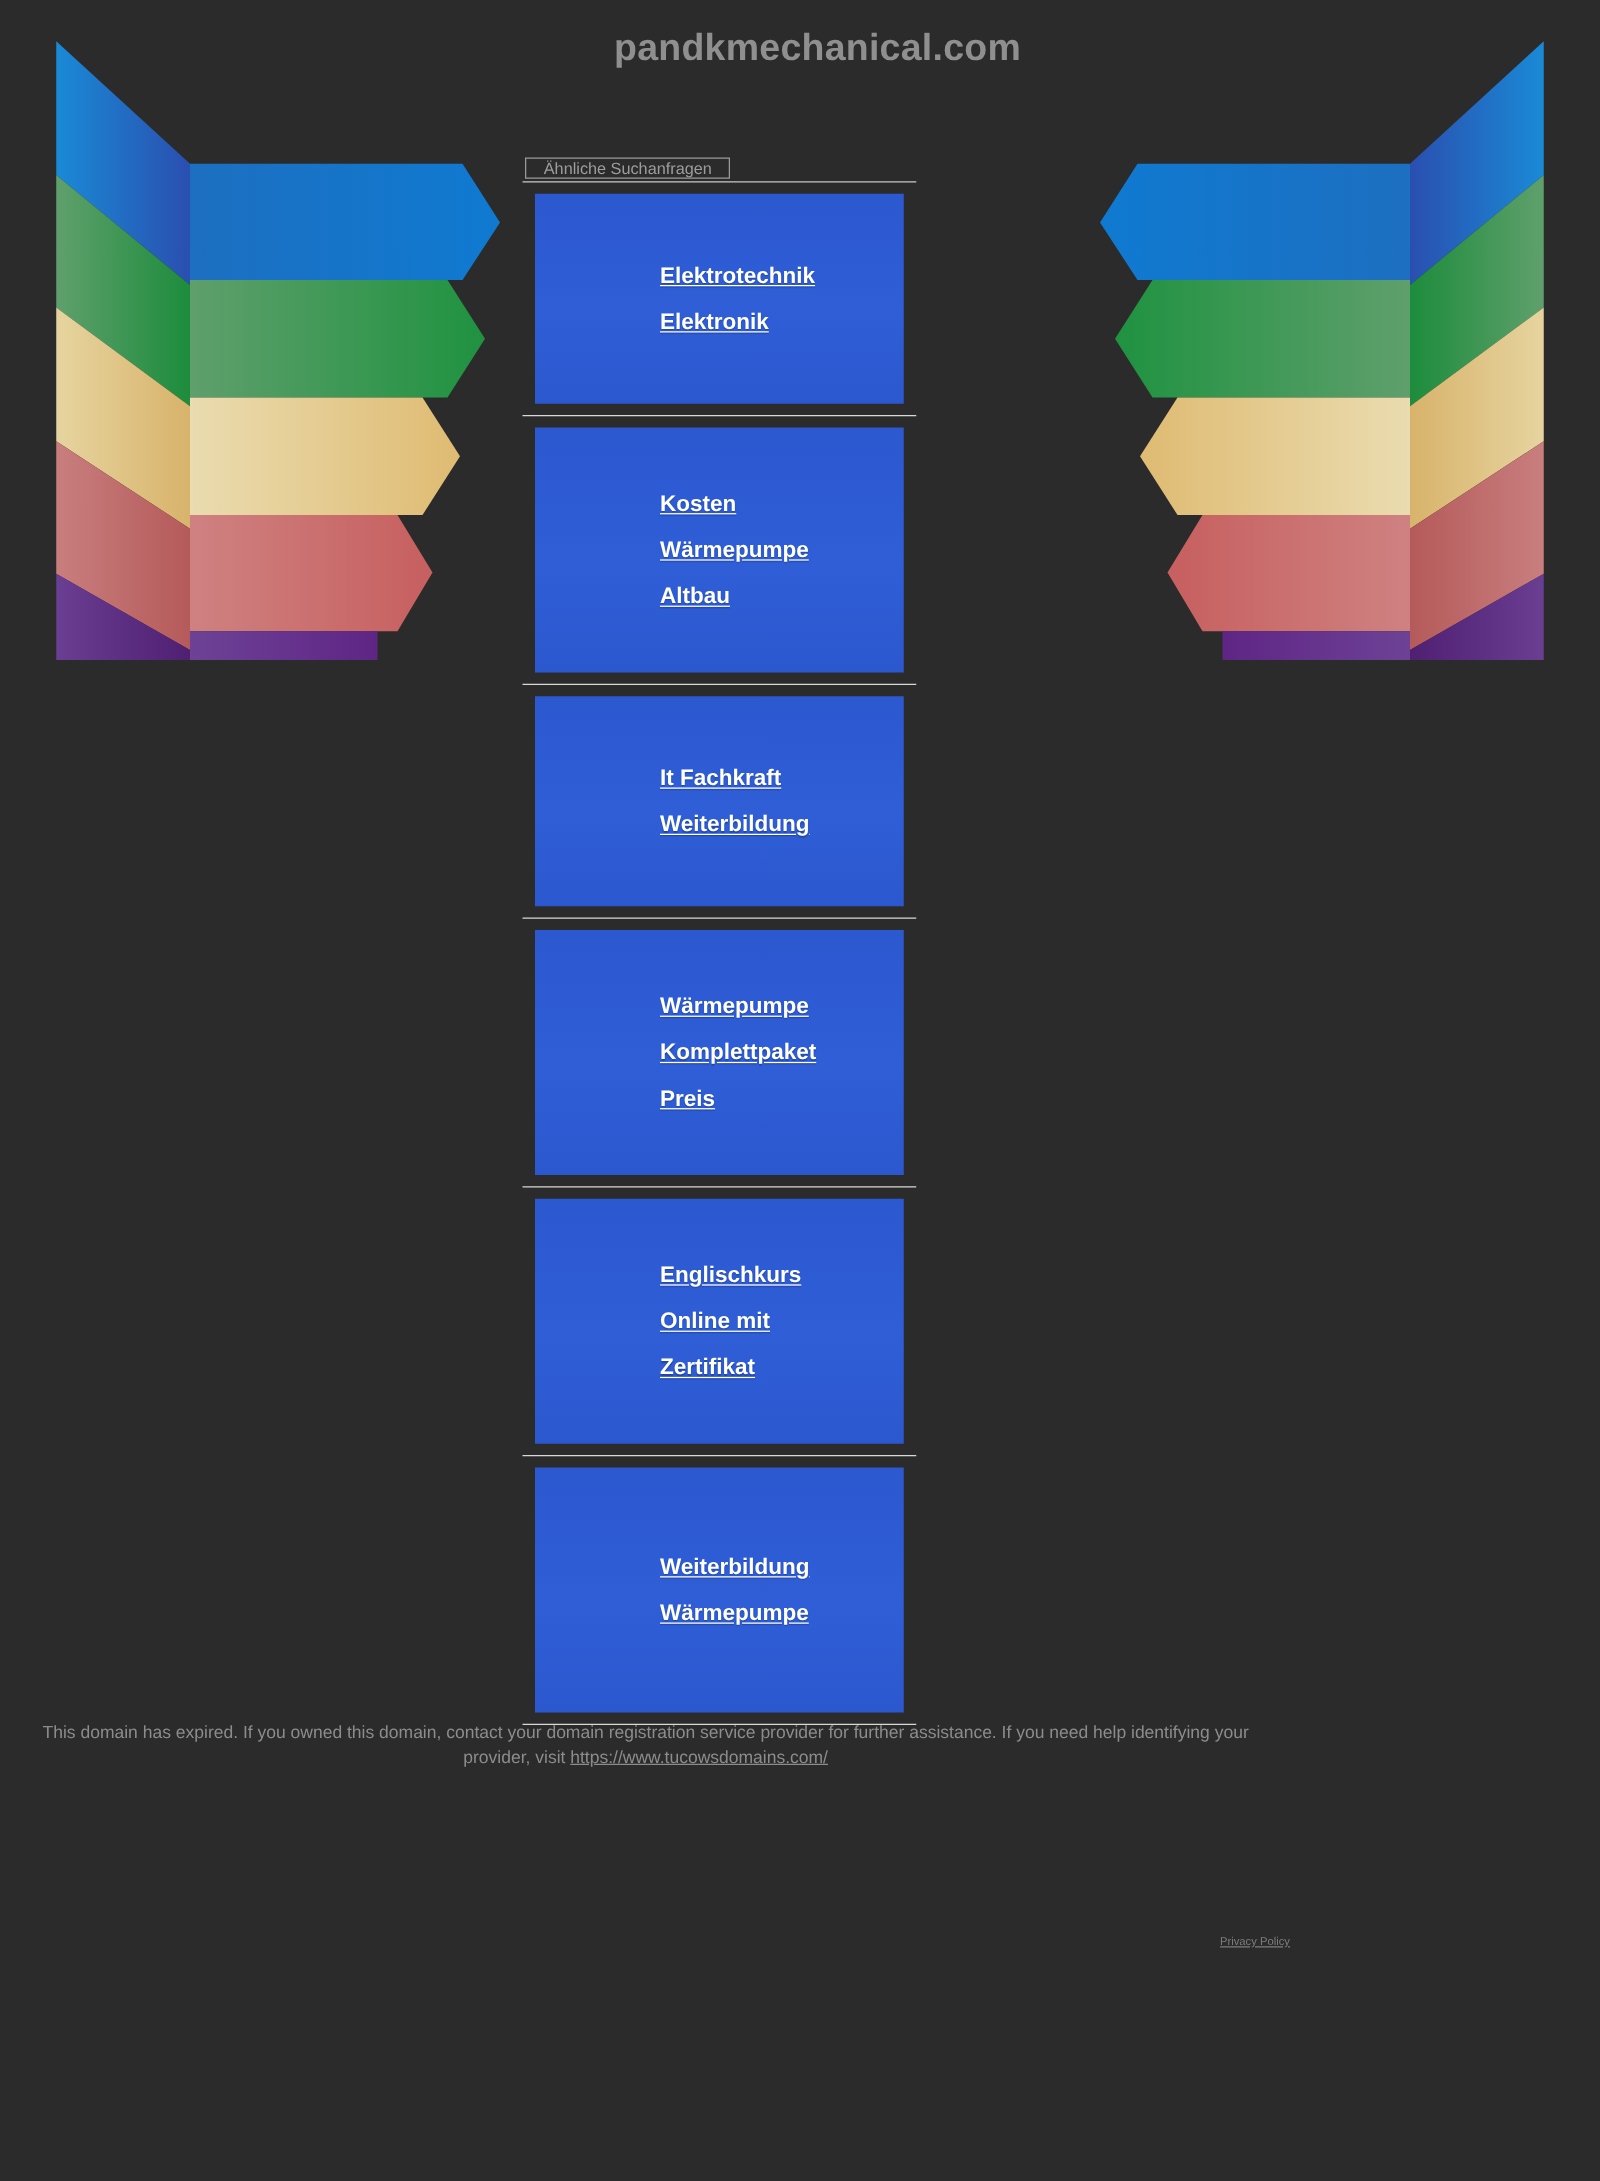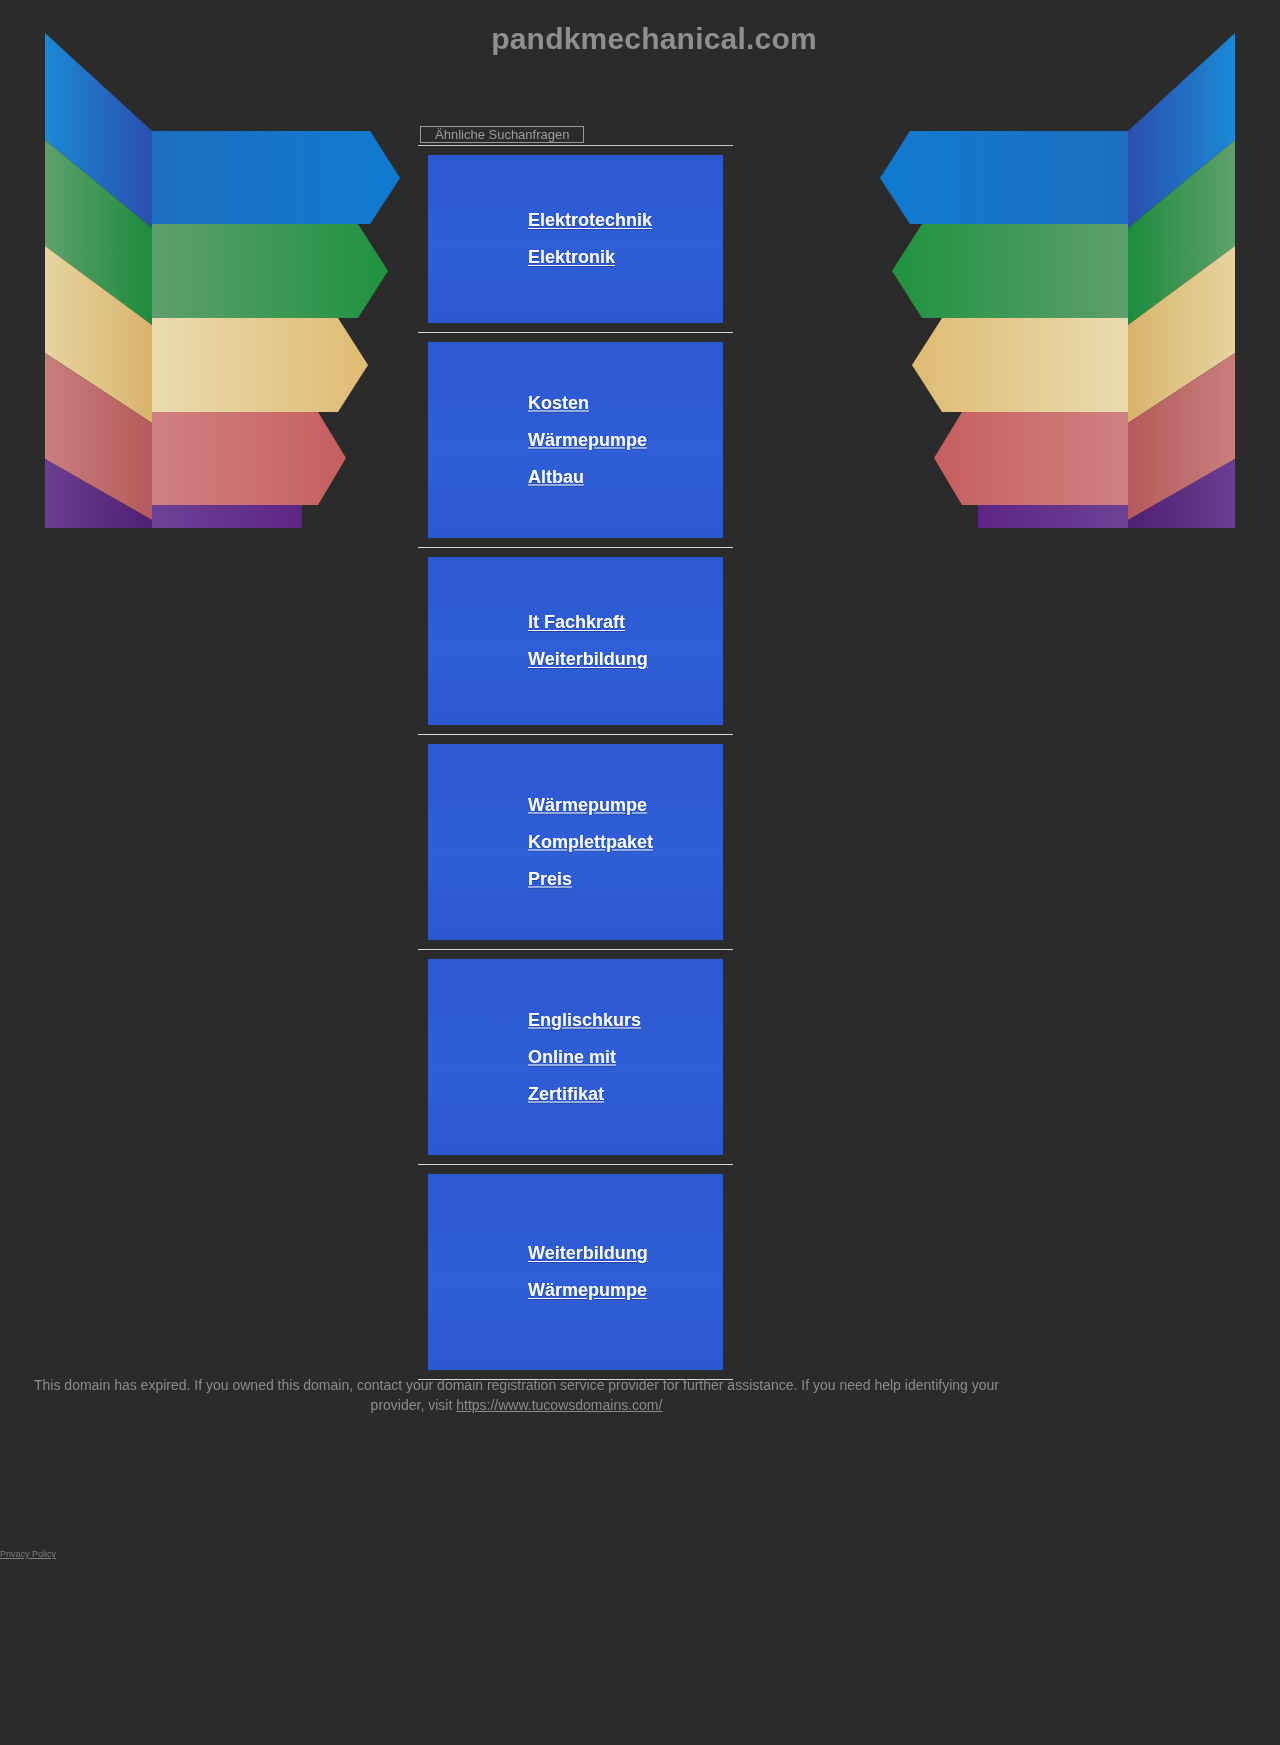--- a/index.html
+++ b/index.html
@@ -105,21 +105,21 @@
     z-index:6;
   }
   .expired-notice a{
     color:#8c8c8c;
     text-decoration:underline;
   }
 
   .privacy-wrap{
     position:absolute;
     left:0; top:1543px; width:1032px;
-    text-align:left;
+    text-align:right;
     z-index:6;
   }
   .privacy-link{
     font-size:9px;
     color:#7e7e7e;
     text-decoration:underline;
   }
 </style>
 </head>
 <body>

